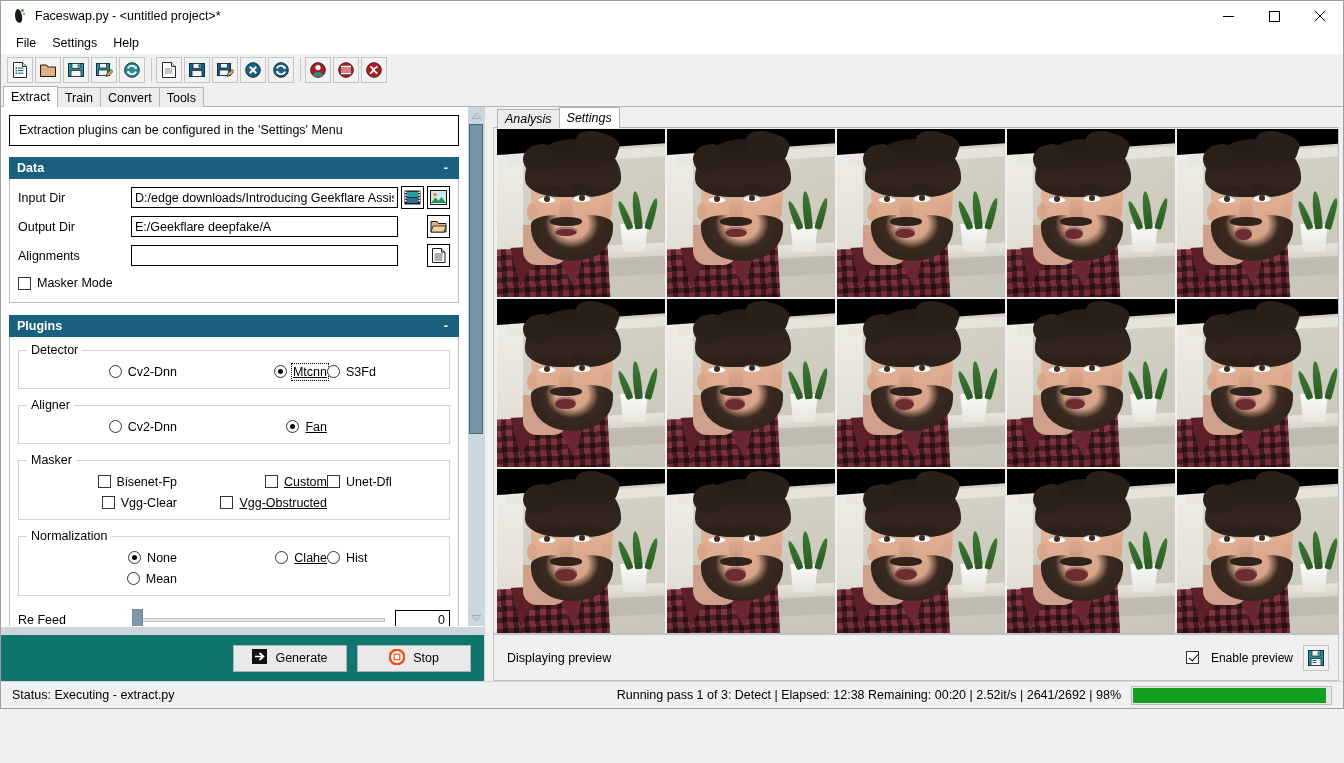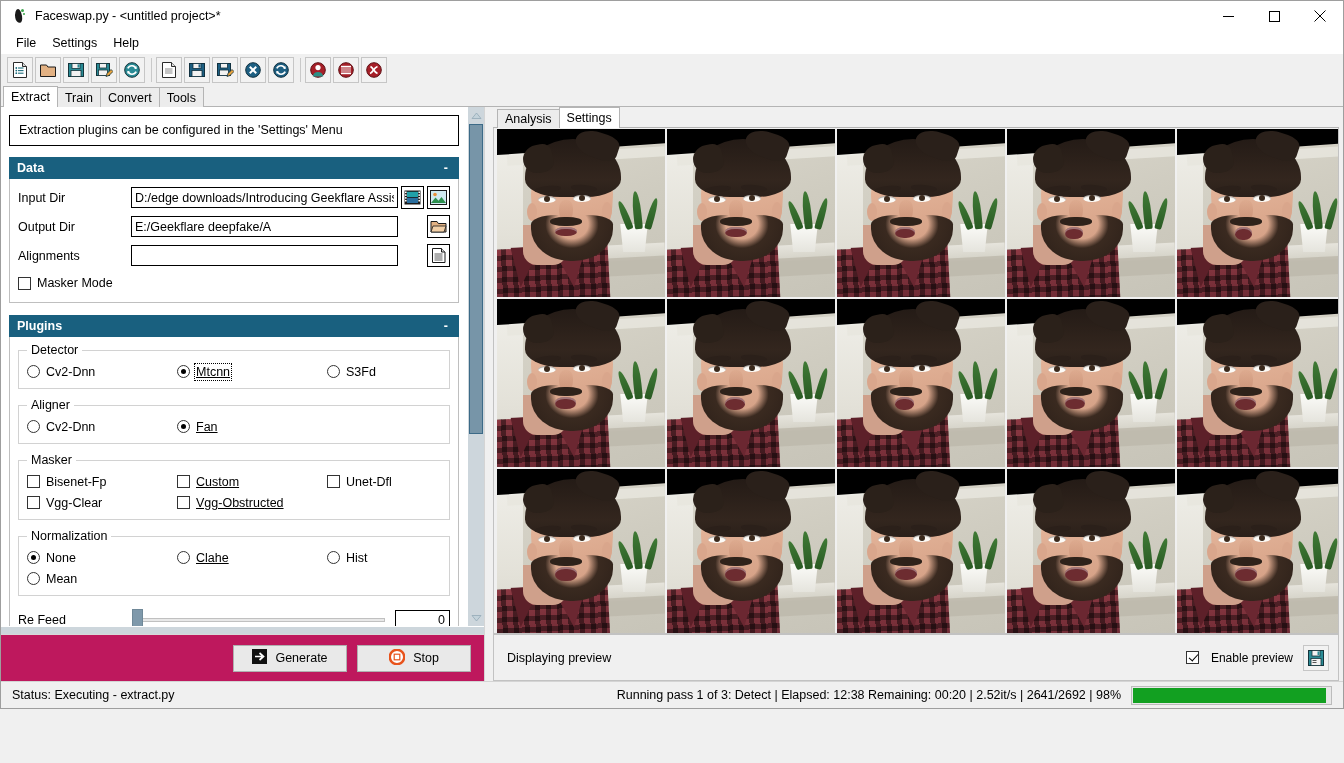--- a/index.html
+++ b/index.html
@@ -257,20 +257,21 @@
   fieldset.grp legend {
     font-size: 12.5px;
     padding: 0 4px;
     color: #000;
   }
   .optrow { display: flex; align-items: center; height: 21px; }
   .opt {
     display: flex; align-items: center;
     cursor: default;
     font-size: 12.5px;
+    justify-content: flex-end;
   }
   .opt.c1 { width: 150px; flex: 0 0 150px; }
   .opt.c2 { width: 150px; flex: 0 0 150px; text-decoration: underline; }
   .radio {
     width: 13px; height: 13px;
     border: 1px solid #333;
     border-radius: 50%;
     background: #fff;
     margin-right: 6px;
     flex: 0 0 13px;
@@ -352,21 +353,21 @@
     height: 8px;
     background: #cdd6dc;
     border-top: 1px solid #fff;
     flex: 0 0 8px;
   }
 
   
   .leftbottom {
     height: 47px;
     flex: 0 0 47px;
-    background: #be185d;
+    background: #0f766e;
     display: flex;
     align-items: center;
     justify-content: flex-end;
     padding-right: 13px;
     border-top: 1px solid #d8d8d8;
   }
   .bigbtn {
     height: 27px;
     min-width: 114px;
     border: 1px solid #b0b0b0;
@@ -405,20 +406,21 @@
     height: 19px;
     padding: 0 7px;
     display: flex; align-items: center;
     font-size: 12.5px;
     background: #ececec;
     border: 1px solid #b4b4b4;
     border-bottom: none;
     margin-right: -1px;
     z-index: 1;
     cursor: default;
+    font-style: italic;
   }
   .stab.active { background: #ffffff; height: 21px; z-index: 3; }
 
   .previewarea {
     flex: 1 1 auto;
     background: #f0f0f0;
     border: 1px solid #c2c2c2;
     border-top: none;
     margin: 0 4px 0 4px;
     overflow: hidden;

